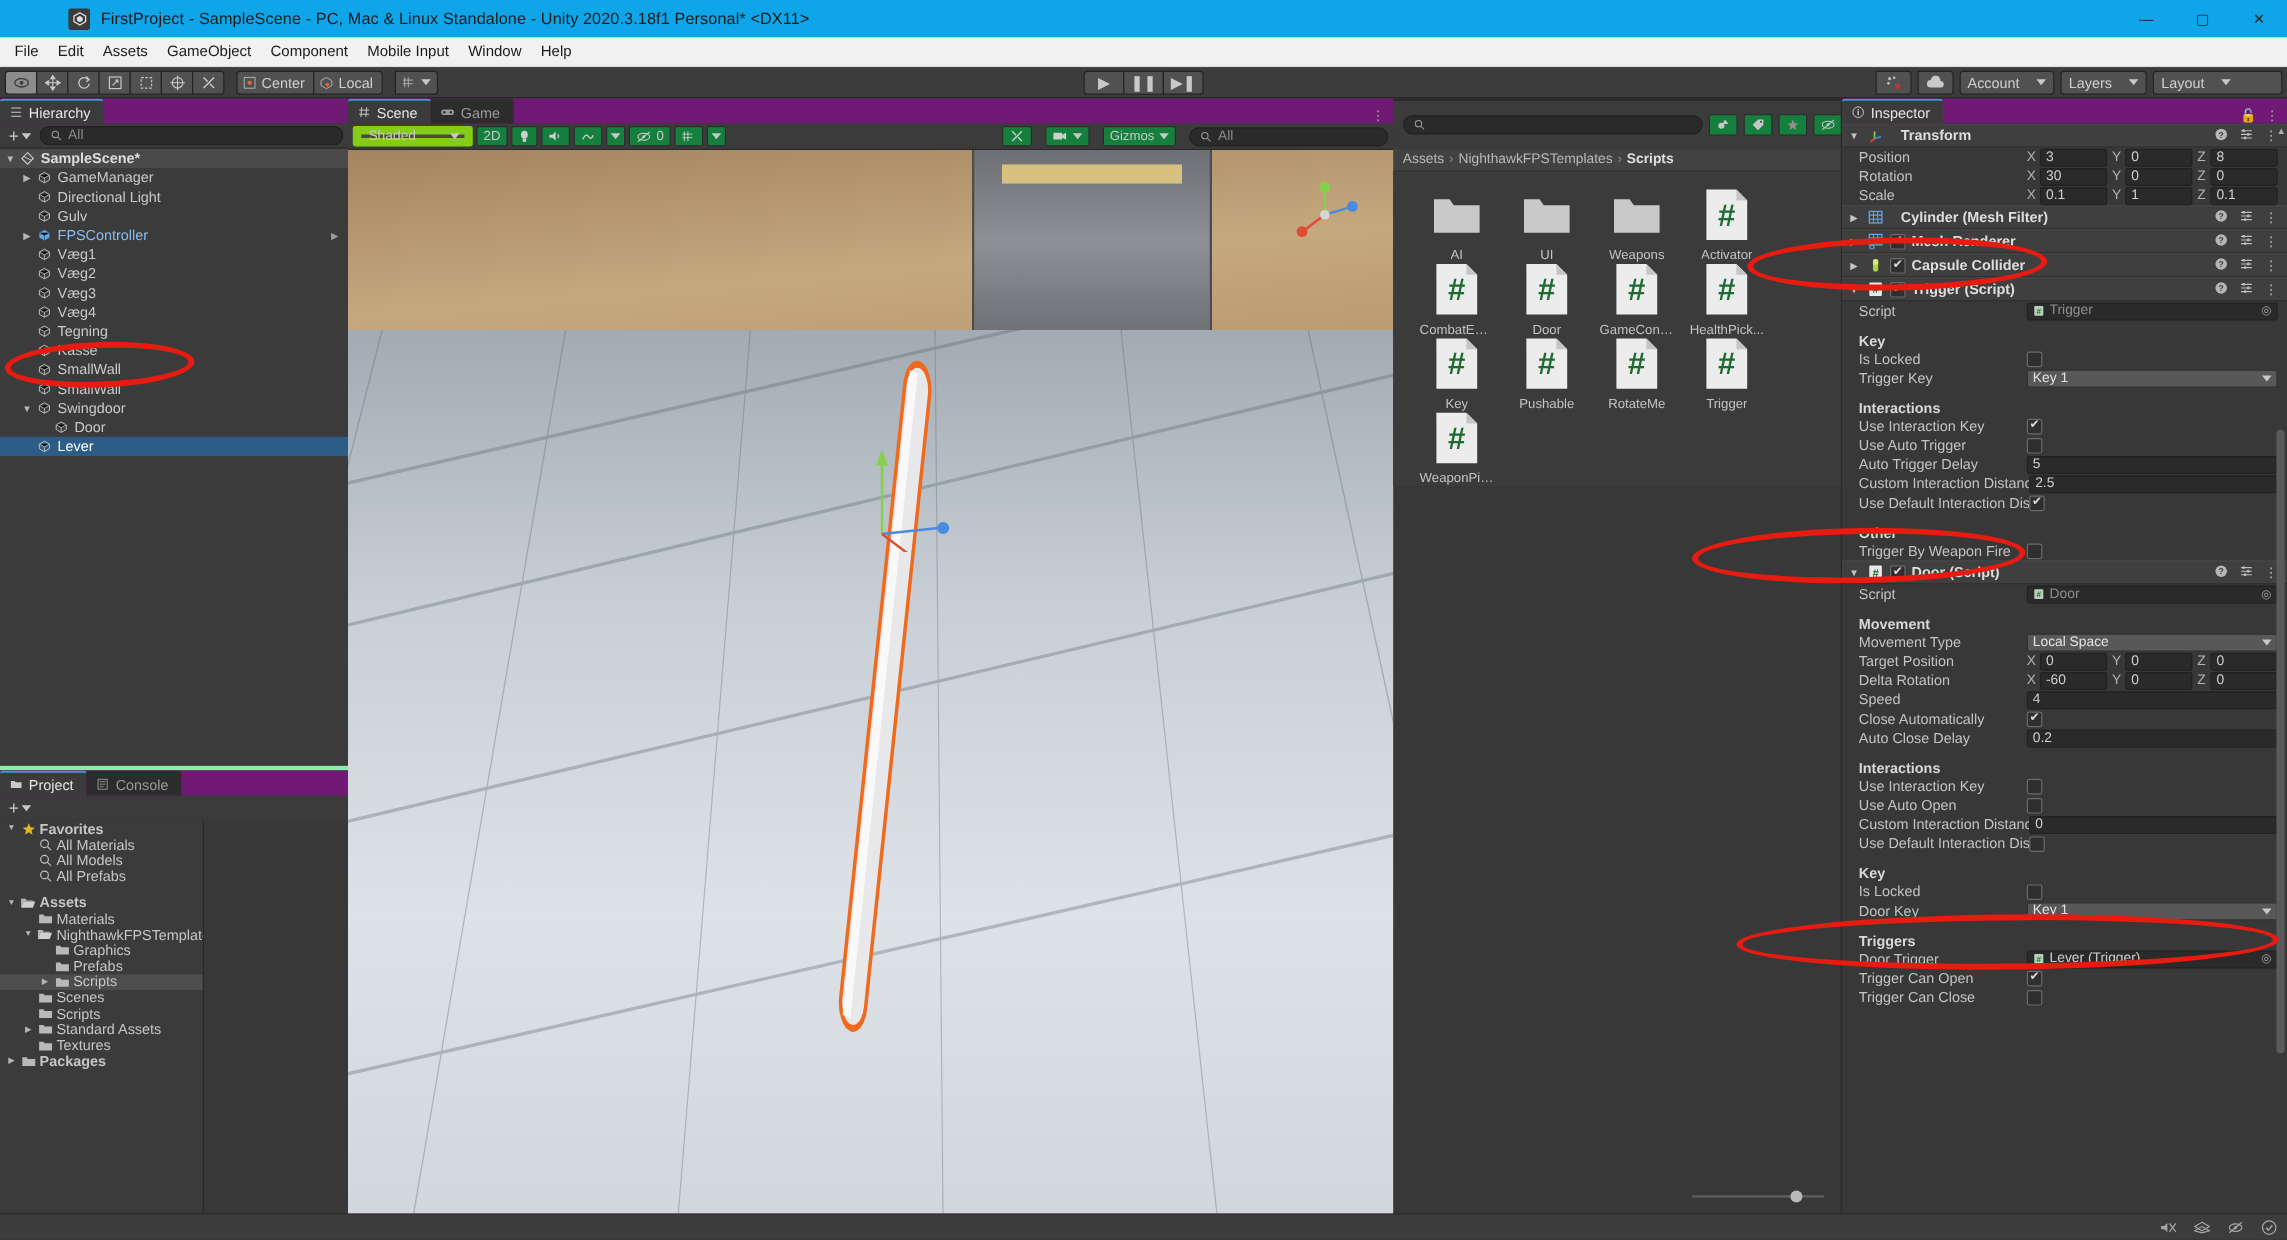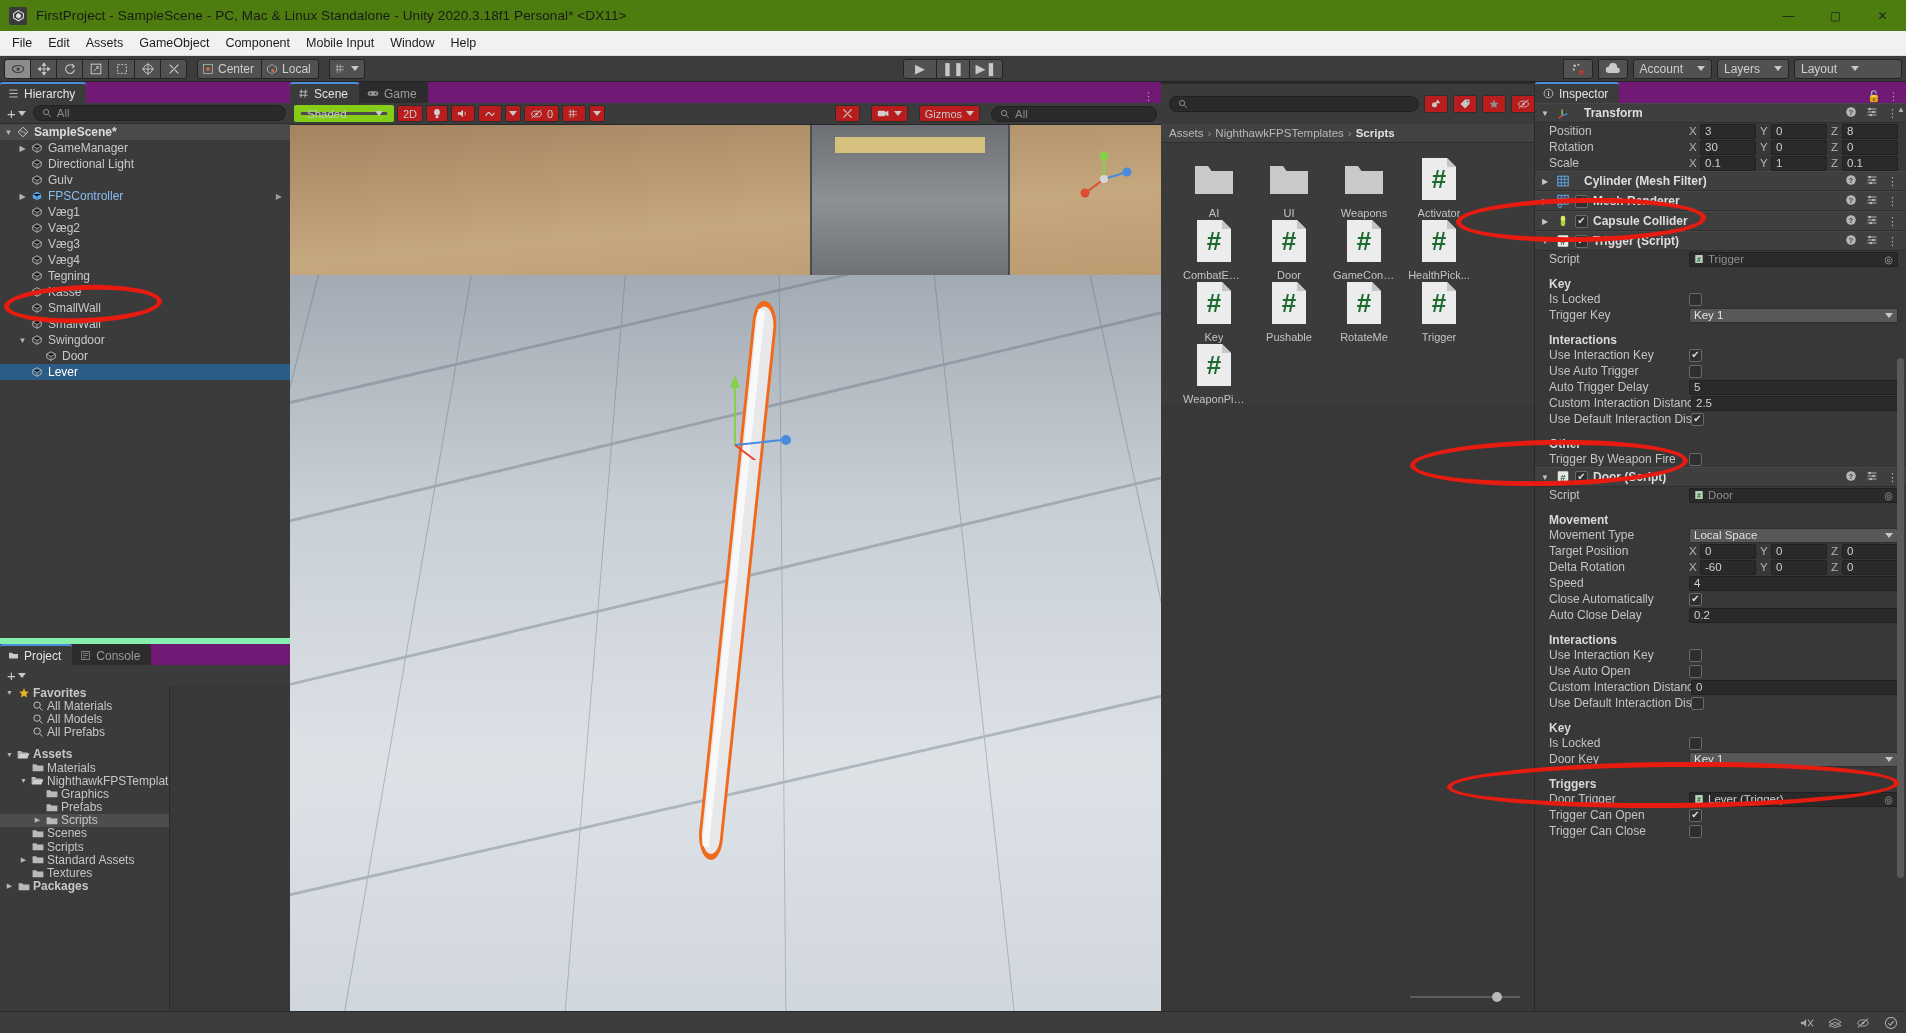--- a/index.html
+++ b/index.html
@@ -8,22 +8,22 @@
     background: #383838;
     font-family: "Liberation Sans", sans-serif;
     font-size: 13px;
     color: #c4c4c4;
     overflow: hidden;
   }
   .app { position: relative; width: 1906px; height: 1033px; display: flex; flex-direction: column; }
 
   
   .titlebar {
-    height: 31px; background: #4d7c0f; color: #000;
-    display: flex; align-items: center; flex: 0 0 31px;
+    height: 31px; background: #0ea5e9; color: #000;
+    display: flex; align-items: center; flex: 0 0 31px; padding-left: 48px;
   }
   .titlebar .app-icon {
     width: 18px; height: 18px; margin-left: 9px; margin-right: 9px;
     background: #3b3b3b; border-radius: 2px; position: relative;
     display: flex; align-items: center; justify-content: center;
   }
   .titlebar .app-icon svg { display: block; }
   .titlebar .title-text { font-size: 13.5px; color: #1a1a1a; letter-spacing: 0.1px; }
   .titlebar .win-buttons { margin-left: auto; display: flex; height: 31px; }
   .titlebar .win-btn {
@@ -117,21 +117,21 @@
   .hrow.selected { background: #2c5d87; color: #fff; }
   .hrow .arrow {
     width: 13px; text-align: center; font-size: 8px; color: #b5b5b5; flex: 0 0 13px;
   }
   .hrow .gicon { width: 16px; display:flex; align-items:center; justify-content:center; flex: 0 0 16px; }
   .hrow .label { padding-left: 3px; }
   .hrow.blue .label { color: #89bdf0; }
   .hrow .sidearrow { margin-left: auto; padding-right: 8px; font-size: 8px; color: #9a9a9a; }
 
   
-  .projpanel { flex: 0 0 373px; display: flex; flex-direction: column; border-top: 6px solid #86efac; }
+  .projpanel { flex: 0 0 373px; display: flex; flex-direction: column; border-top: 4px solid #86efac; }
   .proj-toolbar {
     height: 21px; background: #3b3b3b; display: flex; align-items: center; padding: 0 4px;
     flex: 0 0 21px;
   }
   .proj-body { flex: 1; display: flex; min-height: 0; }
   .proj-tree { width: 170px; flex: 0 0 170px; background: #3b3b3b; overflow: hidden; border-right: 1px solid #2a2a2a; }
   .trow { height: 13.2px; display: flex; align-items: center; font-size: 12px; color: #c6c6c6; white-space: nowrap; }
   .trow.sel { background: #4d4d4d; }
   .trow .arrow { width: 13px; text-align: center; font-size: 7px; color: #b5b5b5; flex: 0 0 13px; }
   .trow .ficon { width: 15px; flex: 0 0 15px; display: flex; align-items: center; justify-content: center; }
@@ -139,21 +139,21 @@
   .trow.bold .label { font-weight: bold; }
 
   
   .centercol { flex: 1; display: flex; flex-direction: row; min-width: 0; }
   .scenepanel { flex: 1; display: flex; flex-direction: column; min-height: 0; }
   .scene-toolbar2 {
     height: 22px; background: #3b3b3b; display: flex; align-items: center; padding: 0 4px; gap: 3px;
     flex: 0 0 22px; border-bottom: 1px solid #2a2a2a;
   }
   .sbtn {
-    height: 17px; background: #b91c1c; border: 1px solid #2d2d2d; border-radius: 2px;
+    height: 17px; background: #15803d; border: 1px solid #2d2d2d; border-radius: 2px;
     display: flex; align-items: center; justify-content: center; padding: 0 5px;
     font-size: 11px; color: #c9c9c9; gap: 4px;
   }
   .shaded-dd {
     width: 100px; height: 17px; background: #4a4a4a; border: 7px solid #84cc16; border-radius: 2px;
     display: flex; align-items: center; justify-content: space-between; padding: 0 4px 0 6px;
     font-size: 11.5px; color: #c9c9c9;
   }
   .sceneview { flex: 1; position: relative; overflow: hidden; background: #8a9098; }
 

